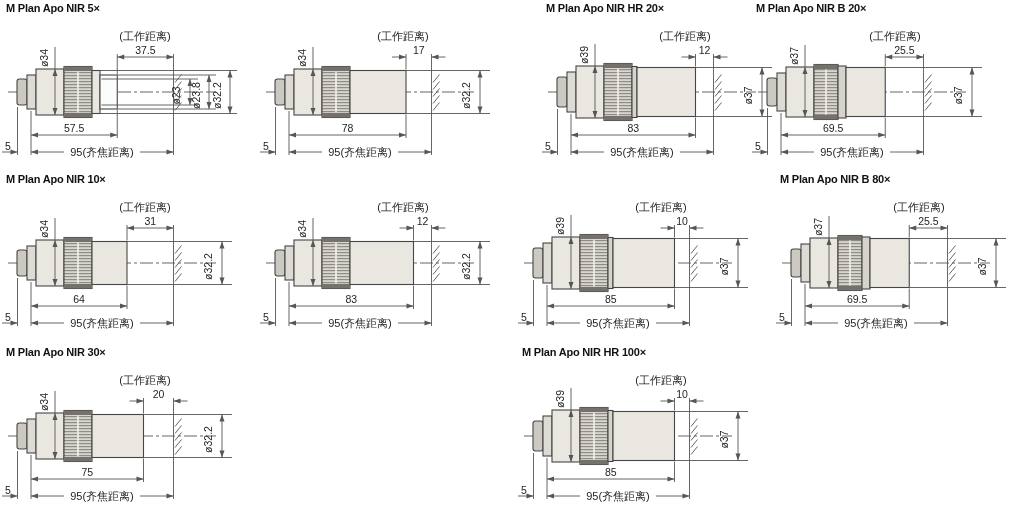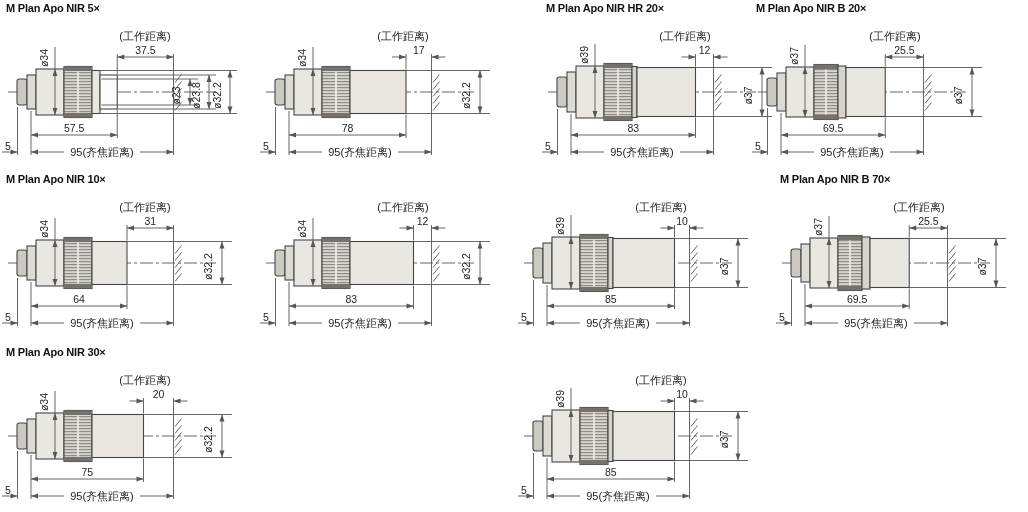--- a/index.html
+++ b/index.html
@@ -465,21 +465,21 @@
           <polygon points="173.5,152 166.5,149.5 166.5,154.5" class="arr"></polygon>
           <rect x="64" y="143" width="76" height="12" fill="#ffffff"></rect>
           <text x="102" y="155.5" text-anchor="middle" class="cjk">95(齐焦距离)</text>
           <line x1="2" y1="152" x2="17.5" y2="152" class="dimln" stroke-width="0.9"></line>
           <polygon points="17.5,152 10.5,149.5 10.5,154.5" class="arr"></polygon>
           <text x="8" y="149.5" text-anchor="middle" class="dimtx">5</text>
         </g>
       </svg>
     </div>
     <div class="cell" style="left: 774px; top: 171px;">
-      <div class="title">M Plan Apo NIR B 70×</div>
+      <div class="title">M Plan Apo NIR B 80×</div>
       <svg width="254" height="170" viewBox="0 0 254 170">
         <defs>
           <pattern id="kp7" width="4" height="3" patternUnits="userSpaceOnUse">
             <rect width="4" height="3" fill="#d9d6d0"></rect>
             <rect width="4" height="1.2" fill="#8f8c87"></rect>
           </pattern>
         </defs>
         <g>
           <line x1="8" y1="92" x2="216" y2="92" class="dimln" stroke-dasharray="13 3 3 3"></line>
           <rect x="17" y="78" width="10" height="28" rx="2.5" class="part" fill="#ccc9c3"></rect>
@@ -589,20 +589,21 @@
           <polygon points="173.5,152 166.5,149.5 166.5,154.5" class="arr"></polygon>
           <rect x="64" y="143" width="76" height="12" fill="#ffffff"></rect>
           <text x="102" y="155.5" text-anchor="middle" class="cjk">95(齐焦距离)</text>
           <line x1="2" y1="152" x2="17.5" y2="152" class="dimln" stroke-width="0.9"></line>
           <polygon points="17.5,152 10.5,149.5 10.5,154.5" class="arr"></polygon>
           <text x="8" y="149.5" text-anchor="middle" class="dimtx">5</text>
         </g>
       </svg>
     </div>
     <div class="cell" style="left: 516px; top: 344px;">
+      <div class="title">M Plan Apo NIR HR 100×</div>
       <svg width="254" height="170" viewBox="0 0 254 170">
         <defs>
           <pattern id="kp9" width="4" height="3" patternUnits="userSpaceOnUse">
             <rect width="4" height="3" fill="#d9d6d0"></rect>
             <rect width="4" height="1.2" fill="#8f8c87"></rect>
           </pattern>
         </defs>
         <g>
           <line x1="8" y1="92" x2="216" y2="92" class="dimln" stroke-dasharray="13 3 3 3"></line>
           <rect x="17" y="77" width="10" height="30" rx="2.5" class="part" fill="#ccc9c3"></rect>

